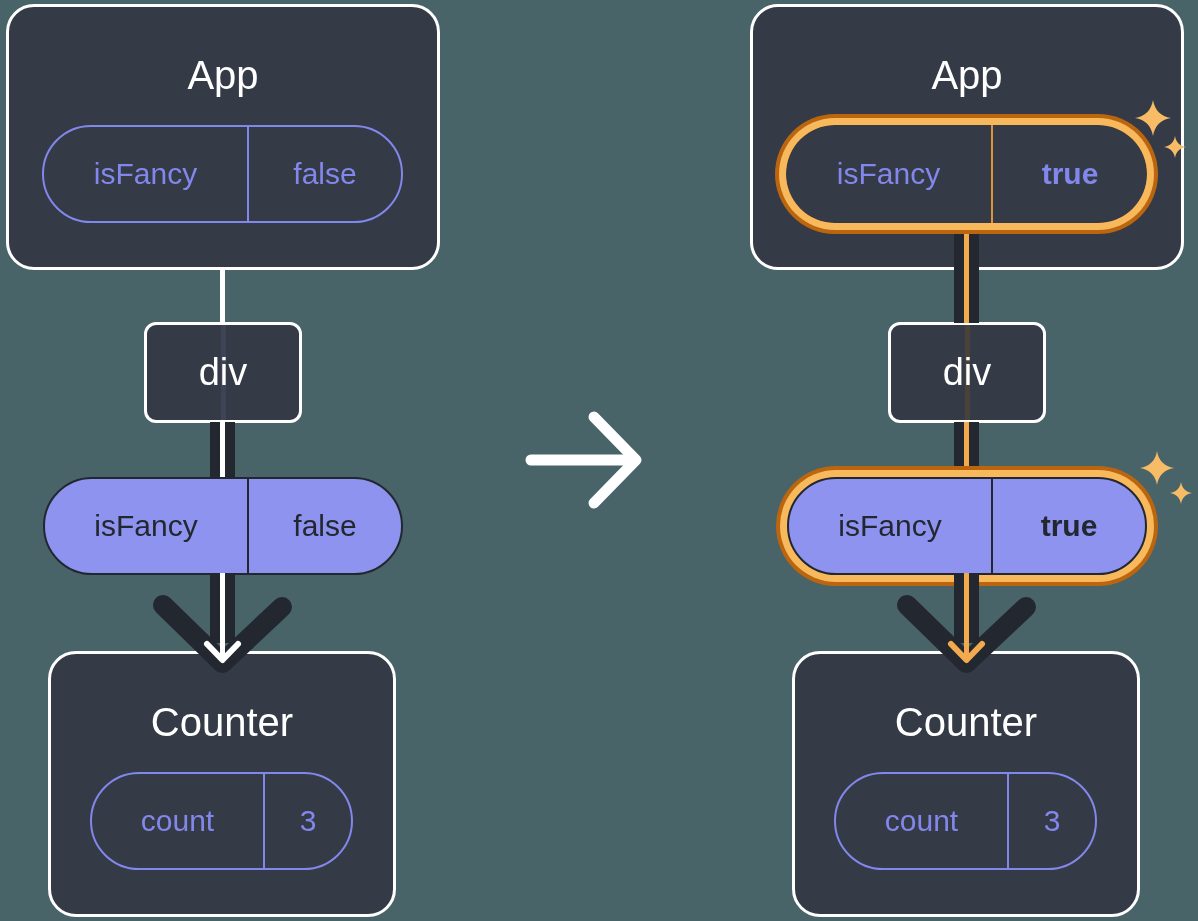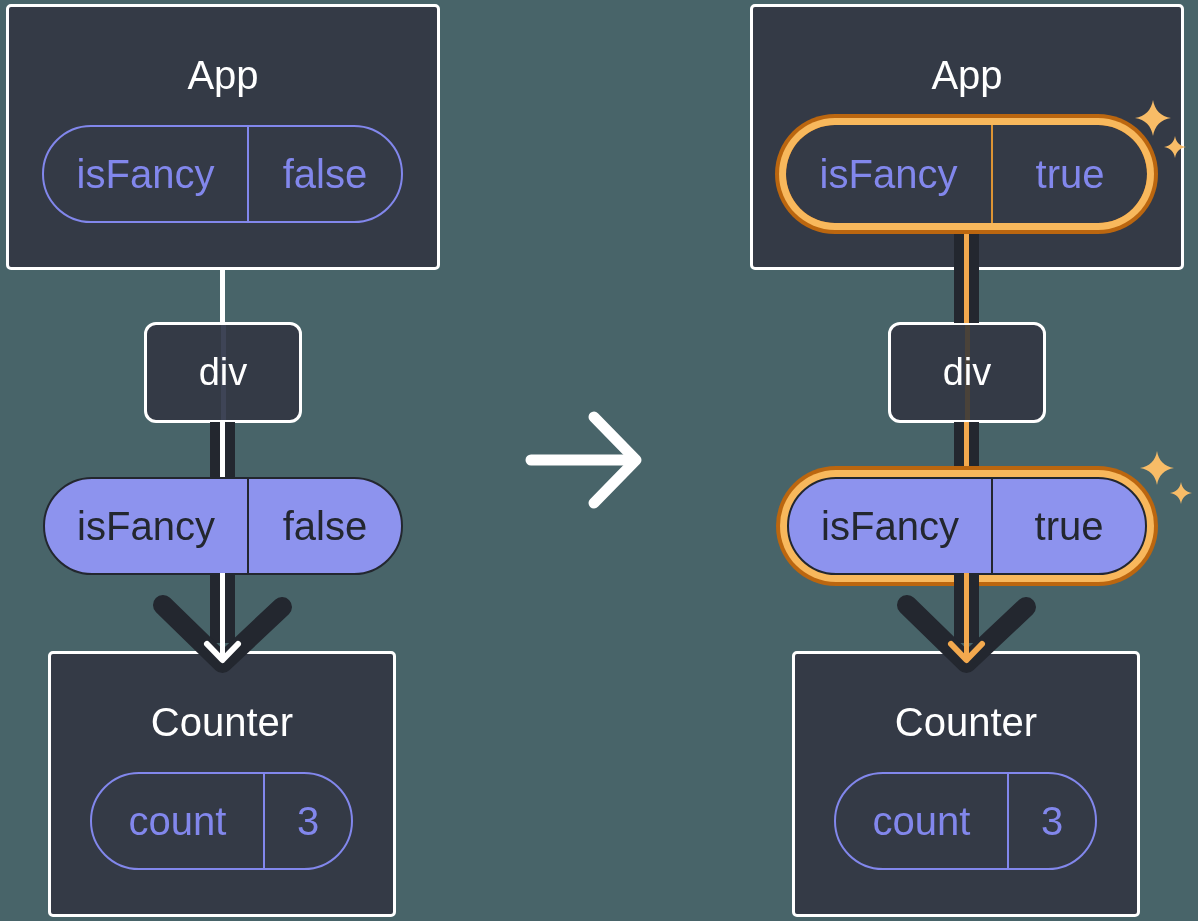--- a/index.html
+++ b/index.html
@@ -3,21 +3,21 @@
 <meta charset="utf-8">
 <style>
   html,body{margin:0;padding:0;}
   .canvas{
     position:relative;width:1198px;height:921px;overflow:hidden;
     background:var(--bg);
     font-family:"Liberation Sans", sans-serif;
   }
   .card{
     position:absolute;background:var(--card);
-    border:3px solid var(--white);border-radius:5px;box-sizing:border-box;
+    border:3px solid var(--white);border-radius:28px;box-sizing:border-box;
   }
   .c-app-l{left:6px;top:4px;width:434px;height:266px;}
   .c-app-r{left:750px;top:4px;width:434px;height:266px;}
   .c-div-l{left:144px;top:322px;width:158px;height:101px;border-radius:12px;}
   .c-div-r{left:888px;top:322px;width:158px;height:101px;border-radius:12px;}
   .c-counter-l{left:48px;top:651px;width:348px;height:266px;}
   .c-counter-r{left:792px;top:651px;width:348px;height:266px;}
   .card-title{
     margin-top:46px;text-align:center;font-size:40px;font-weight:500;
     color:var(--white);line-height:44px;
@@ -37,29 +37,29 @@
   .thin-r-1{left:964px;top:230px;height:93px;background:var(--orangeLine);}
   .bar-l-2{left:210px;top:422px;height:56px;}
   .thin-l-2{left:220px;top:422px;height:56px;background:var(--white);}
   .bar-r-2{left:954px;top:422px;height:56px;}
   .thin-r-2{left:964px;top:422px;height:56px;background:var(--orangeLine);}
 
   .pill{
     position:absolute;display:flex;align-items:stretch;
     border-radius:49px;box-sizing:border-box;
   }
-  .pill .cell{display:flex;align-items:center;justify-content:center;font-size:40px;}
+  .pill .cell{display:flex;align-items:center;justify-content:center;font-size:30px;}
   .pill-outline{border:2.5px solid var(--purple);color:var(--purple);}
   .pill-outline .cell + .cell{border-left:2px solid var(--purple);}
   .pill-filled{background:var(--purpleFill);border:2.5px solid var(--dark);color:var(--dark);}
   .pill-filled .cell + .cell{border-left:2.5px solid var(--dark);}
   .pill-bare{color:var(--purple);}
   .pill-bare .cell + .cell{border-left:2.5px solid var(--orangeDivider);}
   .pill-ring{box-shadow:0 0 0 7px var(--orangeLight),0 0 0 11px var(--orangeDark);}
-  .value-bold{font-weight:400;}
+  .value-bold{font-weight:700;}
 
   .p-app-l{left:42px;top:125px;width:361px;height:98px;}
   .p-app-l .cell-name{width:203px;} .p-app-l .cell-val{flex:1;}
   .p-app-r{left:786px;top:125px;width:361px;height:98px;border-radius:49px;}
   .p-app-r .cell-name{width:205px;} .p-app-r .cell-val{flex:1;}
   .p-mid-l{left:43px;top:477px;width:360px;height:98px;}
   .p-mid-l .cell-name{width:202px;} .p-mid-l .cell-val{flex:1;}
   .p-mid-r{left:787px;top:477px;width:360px;height:98px;}
   .p-mid-r .cell-name{width:202px;} .p-mid-r .cell-val{flex:1;}
   .p-cnt-l{left:90px;top:772px;width:263px;height:98px;}

